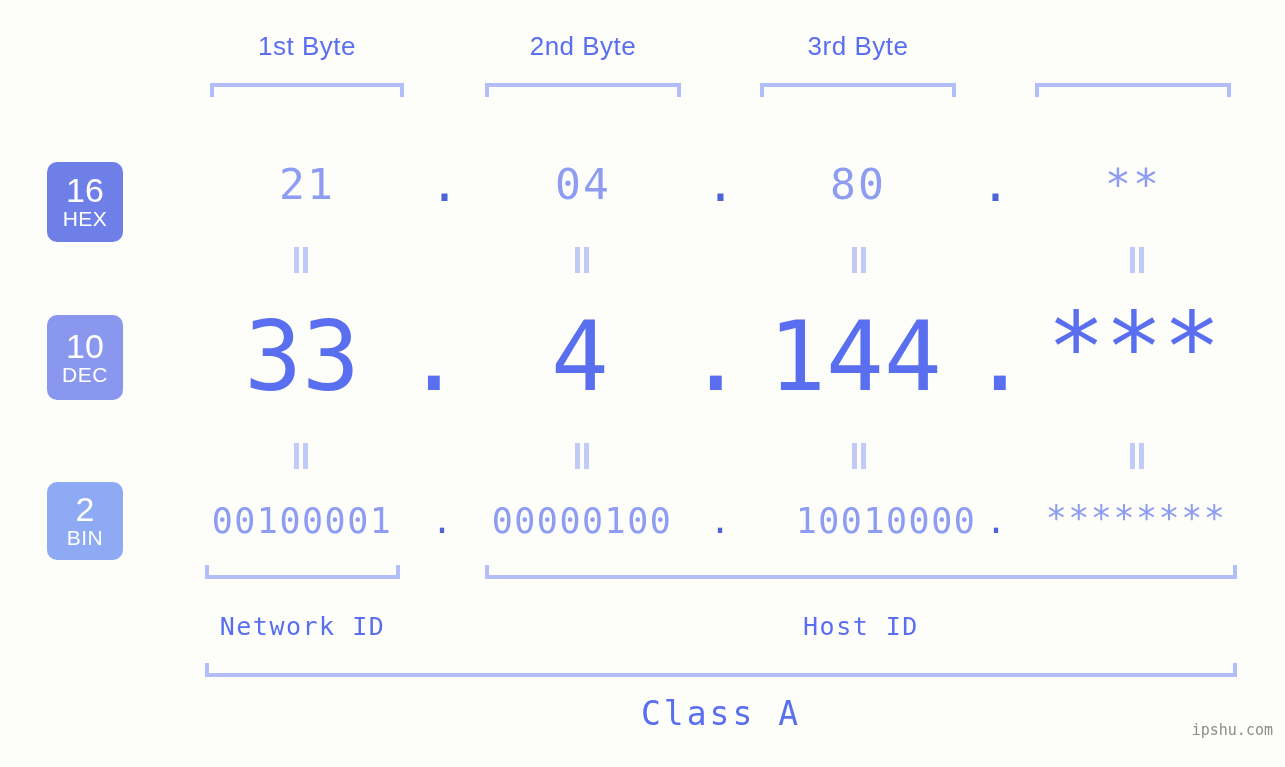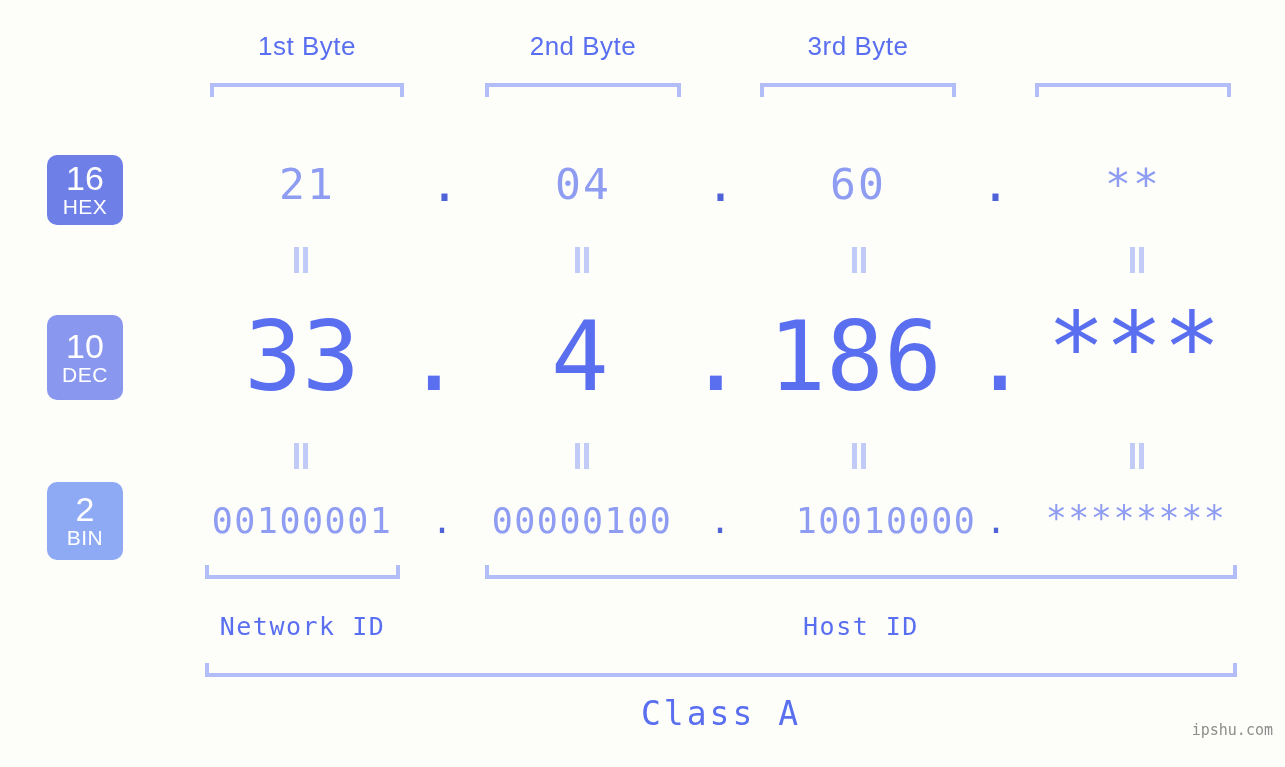--- a/index.html
+++ b/index.html
@@ -73,21 +73,21 @@
     font-size: 34px;
     line-height: 34px;
     font-weight: 400;
   }
   .badge .name {
     font-size: 21px;
     line-height: 24px;
     font-weight: 400;
     letter-spacing: 0.5px;
   }
-  #badge-hex { top: 155px; height: 70px; background: #6f7fe8; }
+  #badge-hex { top: 162px; height: 80px; background: #6f7fe8; }
   #badge-dec { top: 315px; height: 85px; background: #8a97ef; }
   #badge-bin { top: 482px; height: 78px; background: #8faaf5; }
 
   
   .row {
     position: absolute;
     left: 0;
     width: 1285px;
     display: block;
   }
@@ -224,21 +224,21 @@
   <div class="badge" id="badge-bin">
     <span class="num">2</span>
     <span class="name">BIN</span>
   </div>
 
   <div class="row">
     <div class="cell hex-val" style="left:210px; top:160px; width:194px;">21</div>
     <div class="dot hex-dot" style="left:404px; top:160px; width:81px;">.</div>
     <div class="cell hex-val" style="left:485px; top:160px; width:196px;">04</div>
     <div class="dot hex-dot" style="left:681px; top:160px; width:79px;">.</div>
-    <div class="cell hex-val" style="left:760px; top:160px; width:196px;">60</div>
+    <div class="cell hex-val" style="left:760px; top:160px; width:196px;">80</div>
     <div class="dot hex-dot" style="left:956px; top:160px; width:79px;">.</div>
     <div class="cell hex-val" style="left:1035px; top:160px; width:196px;">**</div>
   </div>
 
   <div class="eq" style="left:290px; top:247px;">
       <i class="a"></i>
       <i class="b"></i>
     </div>
   <div class="eq" style="left:571px; top:247px;">
       <i class="a"></i>
@@ -251,21 +251,21 @@
   <div class="eq" style="left:1126px; top:247px;">
       <i class="a"></i>
       <i class="b"></i>
     </div>
 
   <div class="row">
     <div class="cell dec-val" style="left:205px; top:309px; width:194px;">33</div>
     <div class="dot dec-dot" style="left:394px; top:309px; width:80px;">.</div>
     <div class="cell dec-val" style="left:482px; top:309px; width:196px;">4</div>
     <div class="dot dec-dot" style="left:676px; top:309px; width:80px;">.</div>
-    <div class="cell dec-val" style="left:757px; top:309px; width:196px;">186</div>
+    <div class="cell dec-val" style="left:757px; top:309px; width:196px;">144</div>
     <div class="dot dec-dot" style="left:960px; top:309px; width:80px;">.</div>
     <div class="cell dec-val" style="left:1036px; top:300px; width:196px;">***</div>
   </div>
 
   <div class="eq" style="left:290px; top:443px;">
       <i class="a"></i>
       <i class="b"></i>
     </div>
   <div class="eq" style="left:571px; top:443px;">
       <i class="a"></i>

